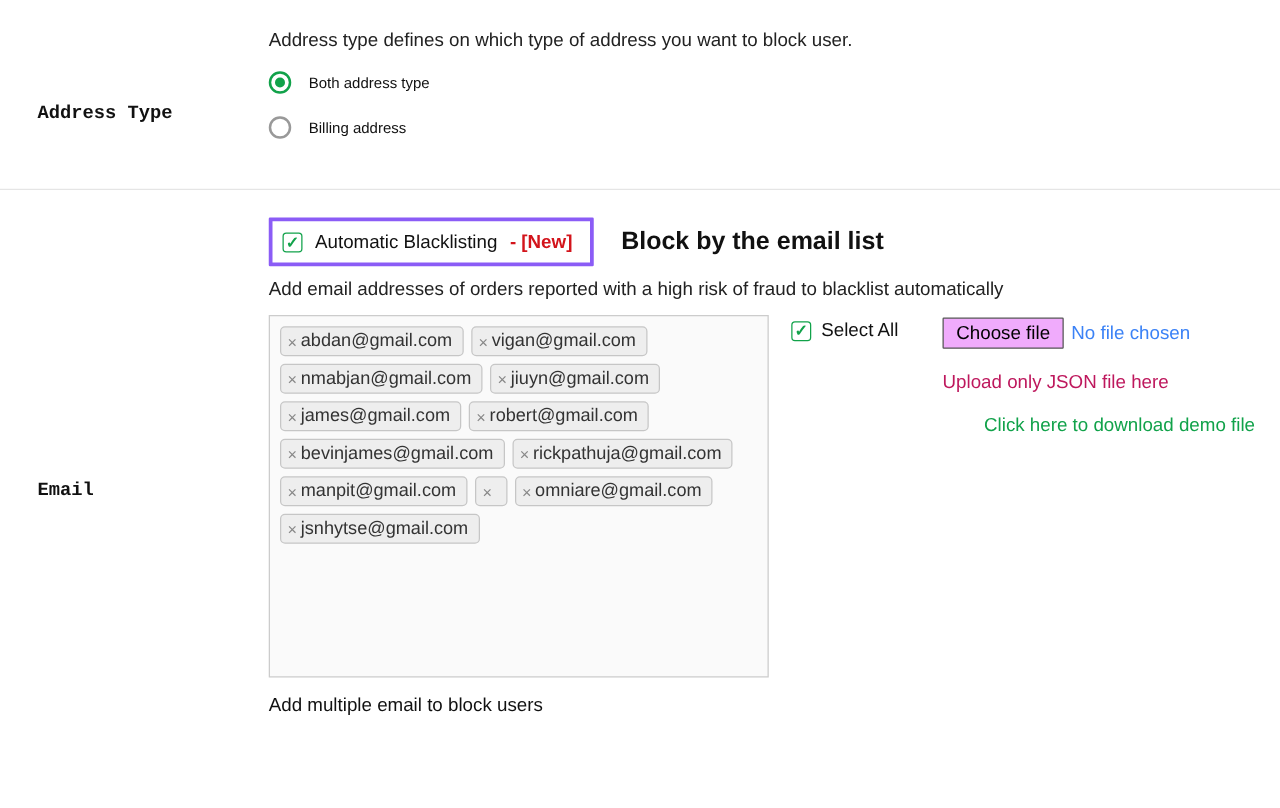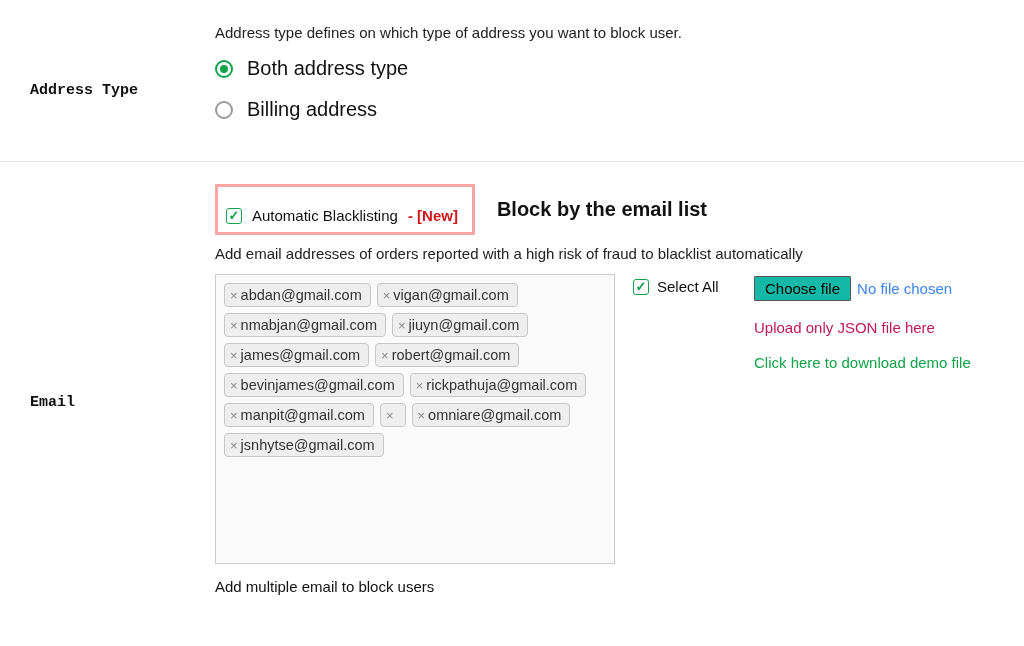--- a/index.html
+++ b/index.html
@@ -49,31 +49,31 @@
     display: flex; align-items: center; justify-content: center;
     flex: 0 0 18px;
   }
   .radio.selected { border-color: #11a24a; }
   .radio.selected::after {
     content: "";
     width: 8px; height: 8px;
     background: #11a24a;
     border-radius: 50%;
   }
-  .radio-label { font-size: 20px; text-align: right; }
+  .radio-label { font-size: 12px; text-align: right; }
 
   .topline {
     display: flex;
     align-items: center;
     gap: 22px;
     margin-bottom: 6px;
   }
   .highlight-box {
-    border: 3px solid #fca5a5;
-    padding: 20px 14px 8px 8px;
+    border: 3px solid #8b5cf6;
+    padding: 8px 14px 8px 8px;
     display: flex;
     align-items: center;
     gap: 10px;
     border-radius: 1px;
   }
   .checkbox {
     width: 16px; height: 16px;
     border: 1.5px solid #11a24a;
     border-radius: 3px;
     display: flex; align-items: center; justify-content: center;
@@ -150,28 +150,28 @@
     display: flex;
     align-items: center;
     gap: 6px;
     margin-bottom: 18px;
   }
   .choose-btn {
     font-family: inherit;
     font-size: 15px;
     padding: 3px 10px;
     border: 1.5px solid #555;
-    background: #14b8a6;
+    background: #f0abfc;
     border-radius: 1px;
     cursor: pointer;
     text-align: right;
   }
   .nofile { color: #3b82f6; }
   .upload-note { margin-bottom: 18px; color: #be185d; }
-  .demo-link { color: #11a24a; cursor: pointer; }
+  .demo-link { color: #11a24a; cursor: pointer; text-align: right; }
   .bottom-hint { margin-top: 14px; font-size: 15px; }
 </style>
 </head>
 <body>
 
 <div class="section">
   <div class="left-col">Address Type</div>
   <div class="right-col">
     <div class="hint">Address type defines on which type of address you want to block user.</div>
 

